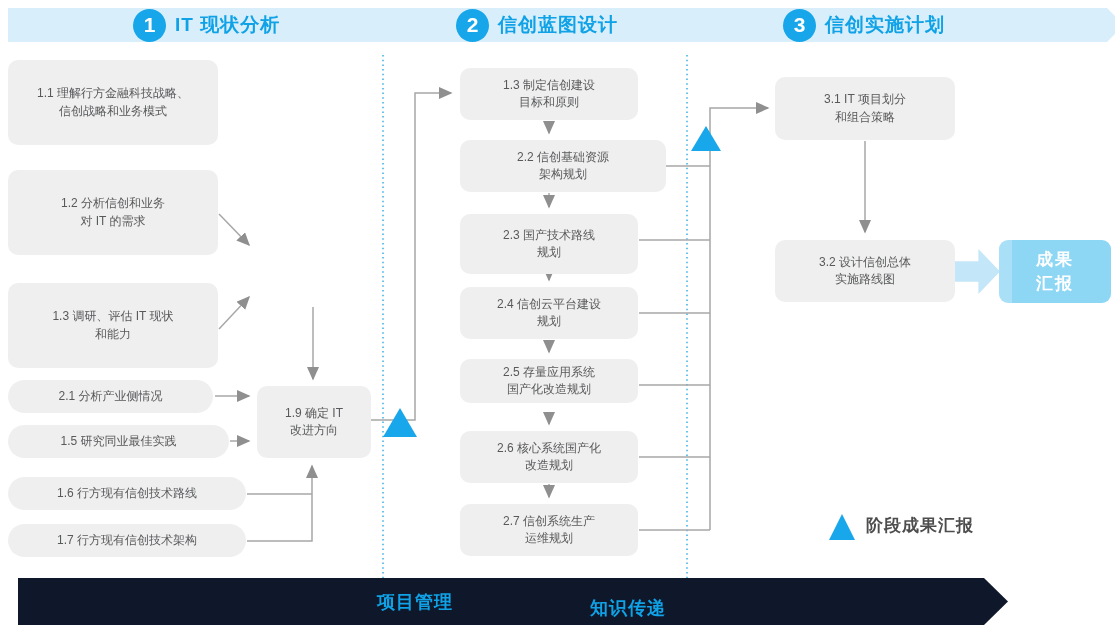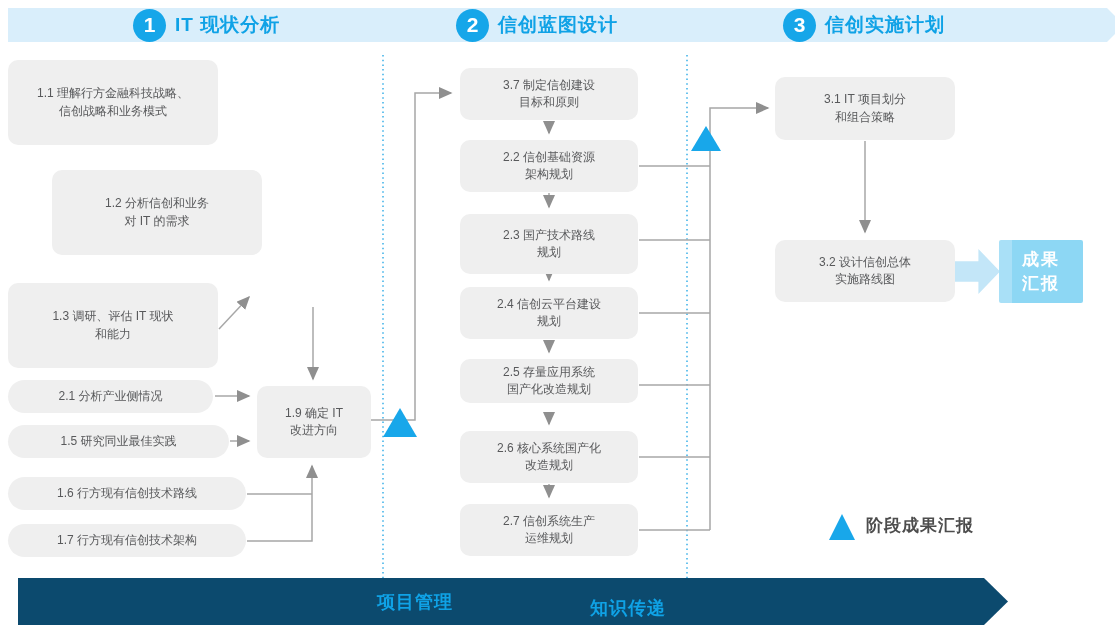--- a/index.html
+++ b/index.html
@@ -13,29 +13,29 @@
   .pnum{width:33px;height:33px;border-radius:50%;background:#16a6e9;color:#ffffff;font-weight:bold;
         font-size:21px;display:flex;align-items:center;justify-content:center;flex:0 0 auto;}
   .ptitle{color:#0fa2e6;font-weight:bold;font-size:19px;letter-spacing:1px;white-space:nowrap;}
 
   
   .box{position:absolute;background:#efefef;border-radius:10px;color:#58595b;font-size:12px;line-height:1.45;
        display:flex;align-items:center;justify-content:center;text-align:center;white-space:pre-line;z-index:3;}
   .pill{border-radius:17px;}
 
   
-  .report{position:absolute;left:999px;top:240px;width:84px;height:63px;border-radius:2px;
+  .report{position:absolute;left:999px;top:240px;width:112px;height:63px;border-radius:9px;
           background:linear-gradient(90deg,#a9e0f7 0 13px,#8dd7f4 13px);color:#ffffff;font-weight:bold;
           font-size:17px;line-height:1.4;letter-spacing:2px;display:flex;align-items:center;justify-content:center;
           text-align:center;white-space:pre-line;z-index:3;}
   .fat-arrow{position:absolute;left:955px;top:249px;width:45px;height:45px;background:#c3e6f8;
           clip-path:polygon(0 27%,52% 27%,52% 0,100% 50%,52% 100%,52% 73%,0 73%);z-index:2;}
 
   
-  .bottom-banner{position:absolute;left:18px;top:578px;width:990px;height:47px;background:#0c4a6e;
+  .bottom-banner{position:absolute;left:18px;top:578px;width:990px;height:47px;background:#0f172a;
           clip-path:polygon(0 0, calc(100% - 24px) 0, 100% 50%, calc(100% - 24px) 100%, 0 100%);z-index:2;}
   .bottom-label{position:absolute;top:50%;transform:translateY(-50%);color:#0fa2e6;font-weight:bold;
           font-size:18px;letter-spacing:1px;white-space:nowrap;}
 
   
   .legend{position:absolute;left:829px;top:514px;display:flex;align-items:flex-start;gap:11px;z-index:3;}
   .legend .tri{width:0;height:0;border-left:13px solid transparent;border-right:13px solid transparent;
           border-bottom:26px solid #18a7ea;}
   .legend .txt{color:#4d4d4d;font-weight:bold;font-size:17px;letter-spacing:1px;padding-bottom:2px;white-space:nowrap;}
 
@@ -104,34 +104,34 @@
     <span class="pnum">2</span>
     <span class="ptitle">信创蓝图设计</span>
   </div>
   <div class="banner notch-tip" style="left:712px;width:341px;padding-left:71px;">
     <span class="pnum">3</span>
     <span class="ptitle">信创实施计划</span>
   </div>
 
   <div class="box" style="left:8px;top:60px;width:210px;height:85px;">1.1 理解行方金融科技战略、
 信创战略和业务模式</div>
-  <div class="box" style="left:8px;top:170px;width:210px;height:85px;margin-left:44px;">1.2 分析信创和业务
+  <div class="box" style="left:8px;top:170px;width:210px;height:85px;">1.2 分析信创和业务
 对 IT 的需求</div>
   <div class="box" style="left:8px;top:283px;width:210px;height:85px;">1.3 调研、评估 IT 现状
 和能力</div>
   <div class="box pill" style="left:8px;top:380px;width:205px;height:33px;">2.1 分析产业侧情况</div>
   <div class="box pill" style="left:8px;top:425px;width:221px;height:33px;">1.5 研究同业最佳实践</div>
   <div class="box pill" style="left:8px;top:477px;width:238px;height:33px;">1.6 行方现有信创技术路线</div>
   <div class="box pill" style="left:8px;top:524px;width:238px;height:33px;">1.7 行方现有信创技术架构</div>
   <div class="box" style="left:257px;top:386px;width:114px;height:72px;">1.9 确定 IT
 改进方向</div>
 
-  <div class="box" style="left:460px;top:68px;width:178px;height:52px;">3.7 制定信创建设
+  <div class="box" style="left:460px;top:68px;width:178px;height:52px;">1.3 制定信创建设
 目标和原则</div>
-  <div class="box" style="left:460px;top:140px;width:178px;height:52px;">2.2 信创基础资源
+  <div class="box" style="left:460px;top:140px;width:206px;height:52px;">2.2 信创基础资源
 架构规划</div>
   <div class="box" style="left:460px;top:214px;width:178px;height:60px;">2.3 国产技术路线
 规划</div>
   <div class="box" style="left:460px;top:287px;width:178px;height:52px;">2.4 信创云平台建设
 规划</div>
   <div class="box" style="left:460px;top:359px;width:178px;height:44px;">2.5 存量应用系统
 国产化改造规划</div>
   <div class="box" style="left:460px;top:431px;width:178px;height:52px;">2.6 核心系统国产化
 改造规划</div>
   <div class="box" style="left:460px;top:504px;width:178px;height:52px;">2.7 信创系统生产

